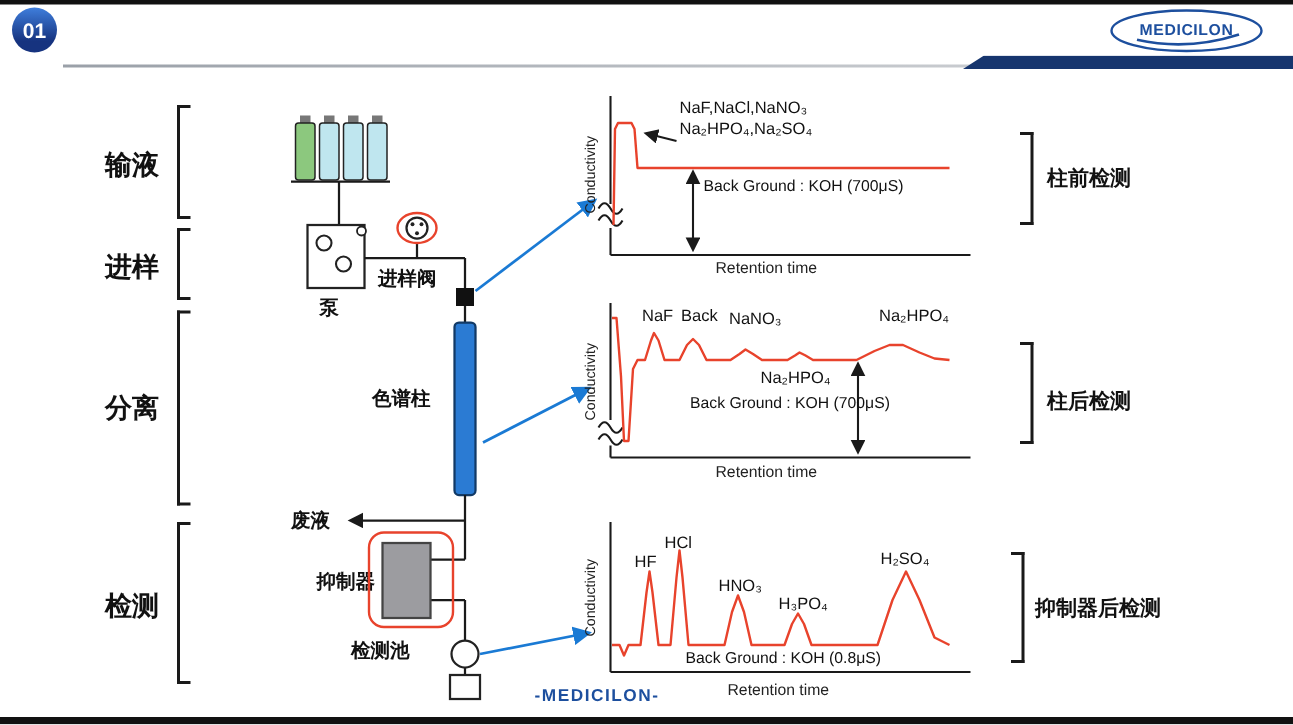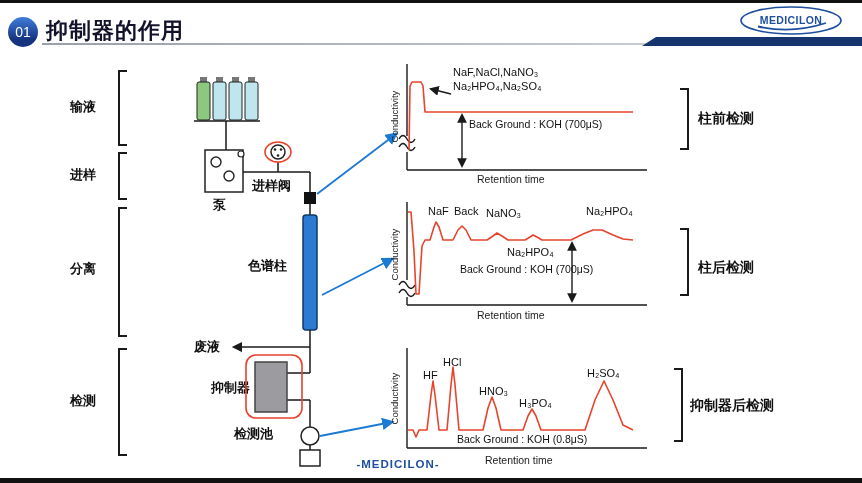--- a/index.html
+++ b/index.html
@@ -1,30 +1,30 @@
 <!DOCTYPE html>
 <html><head>
 <meta charset="utf-8">
 <style>
   * { margin:0; padding:0; box-sizing:border-box; }
   html,body { background:#ffffff; font-family:"Liberation Sans","DejaVu Sans",sans-serif; }
   .slide { position:relative; width:862px; height:483px; background:#fff; overflow:hidden; }
   .abs { position:absolute; }
   .top-bar { left:0; top:0; width:862px; height:3px; background:#111; }
   .bottom-bar { left:0; bottom:0; width:862px; height:5px; background:#111; }
-  .badge { left:8px; top:17px; width:30px; height:30px; border-radius:50%;
+  .badge { left:8px; top:5px; width:30px; height:30px; border-radius:50%;
            background:linear-gradient(180deg,#3f7edc 0%,#16337f 75%);
-           color:#fff; font-size:14px; font-weight:normal;
+           color:#fff; font-size:14px; font-weight:bold;
            display:flex; align-items:center; justify-content:center; }
   .title { left:46px; top:16px; font-size:22px; font-weight:bold; color:#12122b; letter-spacing:1px; }
   .header-line { left:42px; top:43px; width:818px; height:2px;
                  background:linear-gradient(90deg,#9aa0a8,#d8dadd); }
   .header-swoosh { left:642px; top:37px; width:220px; height:9px;
                    clip-path:polygon(14px 0, 100% 0, 100% 100%, 0 100%); }
-  .lbl { position:absolute; color:#111; font-weight:bold; white-space:nowrap; font-size:13px; }
+  .lbl { position:absolute; color:#111; font-weight:bold; white-space:nowrap; font-size:18px; }
   .dlabel { position:absolute; color:#111; font-weight:bold; white-space:nowrap; font-size:13px; }
   .bracket-l { position:absolute; width:9px; border:2.5px solid #1a1a1a; border-right:none; }
   .bracket-r { position:absolute; width:9px; border:2.5px solid #1a1a1a; border-left:none; }
   .chart { position:absolute; width:275px; height:138px; }
   .chart .pk { position:absolute; font-size:11px; font-weight:normal; color:#111; white-space:nowrap; }
   .chart .bg-note { position:absolute; font-size:10.5px; color:#111; white-space:nowrap; }
   .chart .ylab { position:absolute; font-size:9.5px; color:#222; width:110px; text-align:center;
                  left:-46px; top:53px; transform:rotate(-90deg); transform-origin:center; }
   .chart .xlab { position:absolute; font-size:10.5px; color:#222; white-space:nowrap; }
   .axis { stroke:#1a1a1a; stroke-width:1.4; fill:none; }
@@ -34,21 +34,20 @@
 </style>
 </head>
 <body>
 
 <div class="slide">
 
   <div class="abs top-bar"></div>
   <div class="abs bottom-bar"></div>
 
   <div class="abs badge">01</div>
-  <div class="abs title">抑制器的作用</div>
   <div class="abs header-line"></div>
   <div class="abs header-swoosh" style="background: rgb(22, 53, 110);"></div>
 
   <svg class="abs" style="left:738px;top:5px" width="106" height="32" viewBox="0 0 106 32">
     <ellipse cx="53" cy="15.5" rx="50" ry="13.5" fill="#ffffff" stroke-width="1.6" style="stroke: rgb(29, 79, 158);"></ellipse>
     <text x="53" y="18.5" text-anchor="middle" font-size="10.5" font-weight="bold" letter-spacing="0.4" style="fill: rgb(29, 79, 158);">MEDICILON</text>
     <path d="M20,21.5 Q54,29 88,18" fill="none" stroke-width="1.8" style="stroke: rgb(29, 79, 158);"></path>
   </svg>
 
   <div class="lbl" style="left:70px;top:98px">输液</div>

